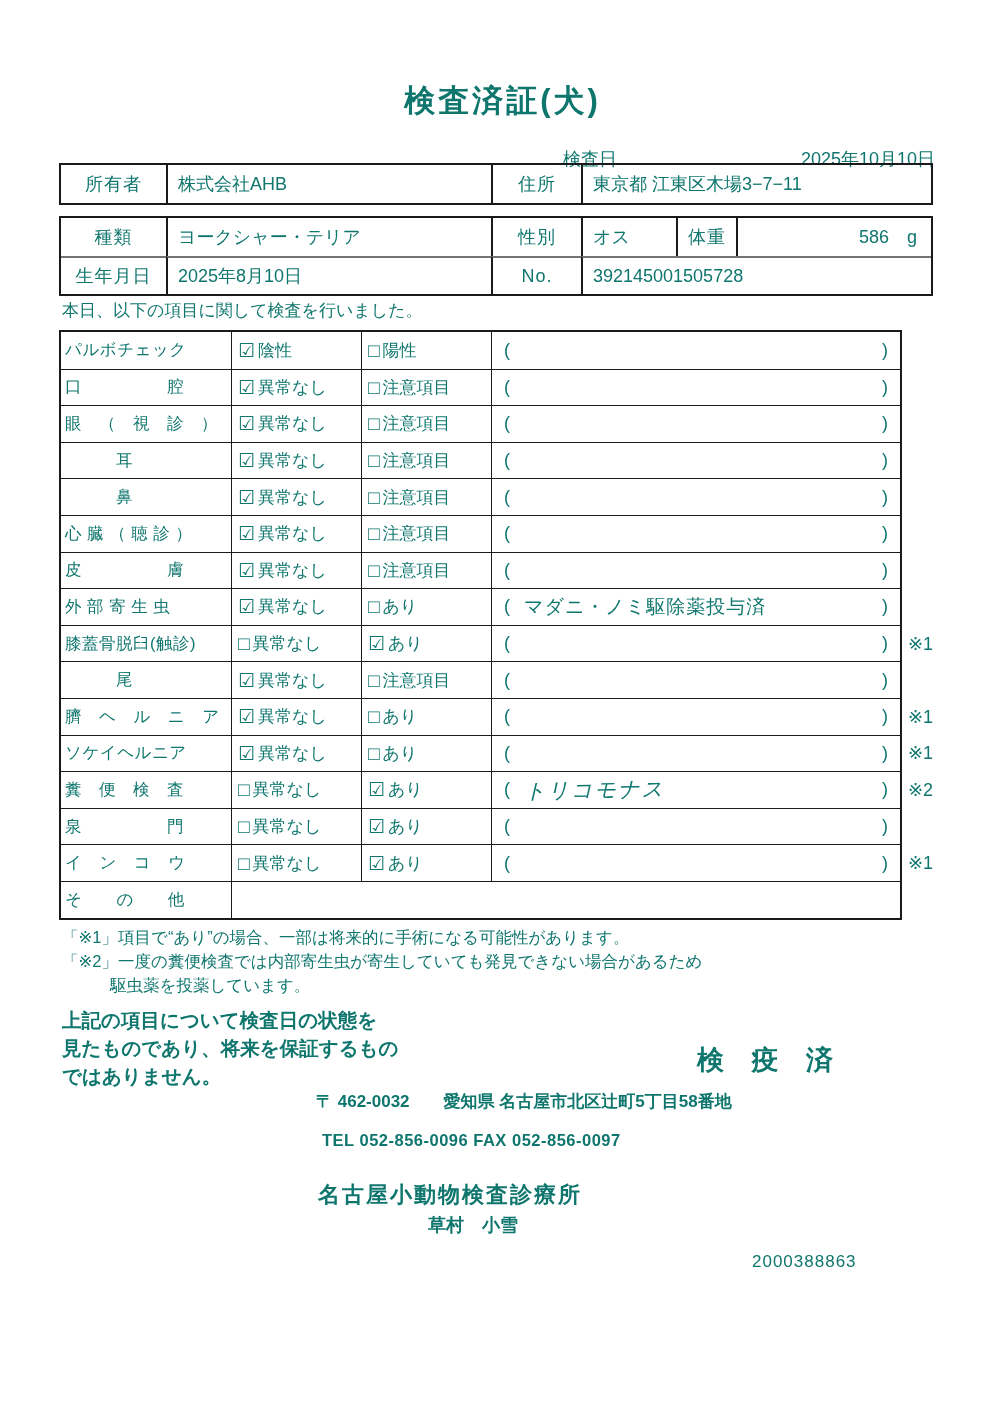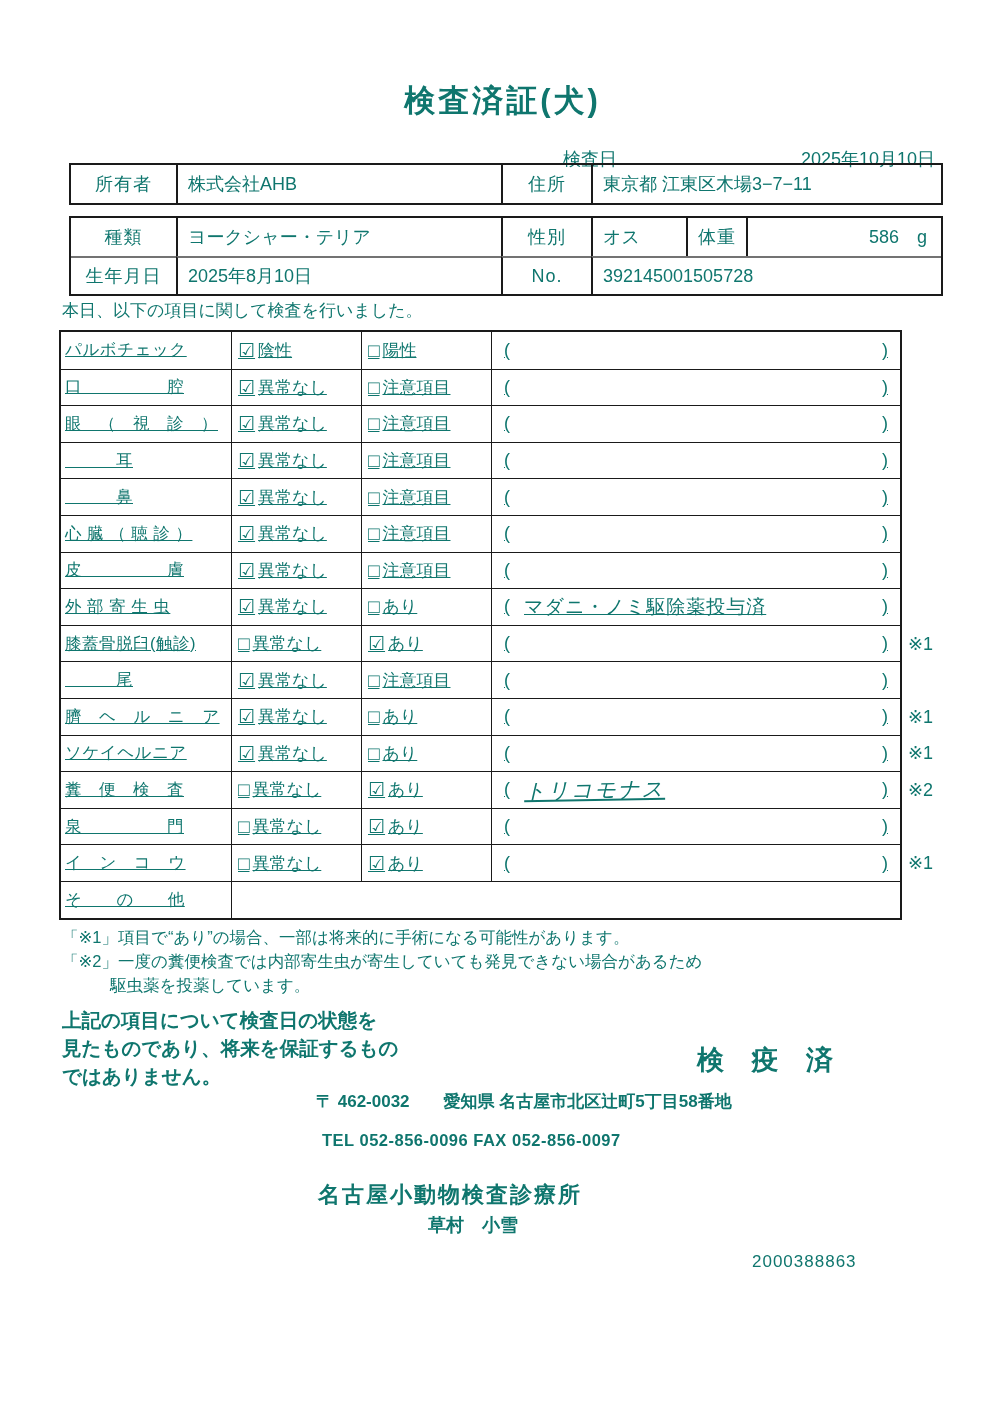--- a/index.html
+++ b/index.html
@@ -6,33 +6,33 @@
   .page{
     position:relative;width:1005px;height:1426px;background:#ffffff;
     font-family:"Liberation Sans","DejaVu Sans",sans-serif;color:#0f766e;
     margin:0 auto;overflow:hidden;
   }
   .title{position:absolute;top:80px;left:0;width:100%;text-align:center;
     font-size:31px;font-weight:600;letter-spacing:3px;}
   .exam-date{position:absolute;top:140px;left:563px;width:372px;display:flex;
     justify-content:space-between;font-size:18px;font-weight:500;margin-top:7px;}
   
-  .tbl{position:absolute;left:59px;width:874px;border:2px solid #1a1a1a;box-sizing:border-box;display:grid;margin-left:10px;}
+  .tbl{position:absolute;left:59px;width:874px;border:2px solid #1a1a1a;box-sizing:border-box;display:grid;}
   .owner-table{top:163px;grid-template-columns:105px 325px 90px 354px;grid-auto-rows:38px;}
   .info-table{top:216px;grid-template-columns:105px 325px 90px 95px 60px 195px;grid-auto-rows:38px;}
   .c{display:flex;align-items:center;box-sizing:border-box;font-size:18px;overflow:hidden;white-space:nowrap;}
   .c.lab{justify-content:center;letter-spacing:1px;}
   .c.val{padding-left:10px;}
   .bl{border-left:2px solid #1a1a1a;}
   .bt{border-top:2px solid #737373;}
   .weight{justify-content:flex-end;padding-right:14px;gap:18px;}
   .intro{position:absolute;top:299px;left:62px;font-size:17px;font-weight:500;}
   
   .checklist{position:absolute;top:330px;left:59px;width:843px;border:2px solid #1a1a1a;box-sizing:border-box;}
-  .chk-row{position:relative;display:grid;grid-template-columns:170px 130px 130px 1fr;height:36.6px;border-top:1.6px solid #1a1a1a;box-sizing:border-box;text-decoration:underline;}
+  .chk-row{position:relative;display:grid;grid-template-columns:170px 130px 130px 1fr;height:36.6px;border-top:1.6px solid #1a1a1a;box-sizing:border-box;}
   .chk-row:first-child{border-top:none;}
   .chk-row.other{grid-template-columns:170px 1fr;}
   .chk-row .cell{display:flex;align-items:center;border-left:1.6px solid #1a1a1a;box-sizing:border-box;overflow:hidden;}
   .chk-row .cell:first-child{border-left:none;}
   .label-cell{padding-left:4px;font-size:16.5px;white-space:pre;letter-spacing:0.5px;}
   .check-cell{padding-left:6px;font-size:17px;gap:3px;white-space:nowrap;}
   .box{font-size:19px;line-height:1;}
   .paren-cell{justify-content:flex-start;padding:0 12px;font-size:18px;}
   .paren-cell .po{margin-right:14px;}
   .paren-cell .pc{margin-left:auto;}

